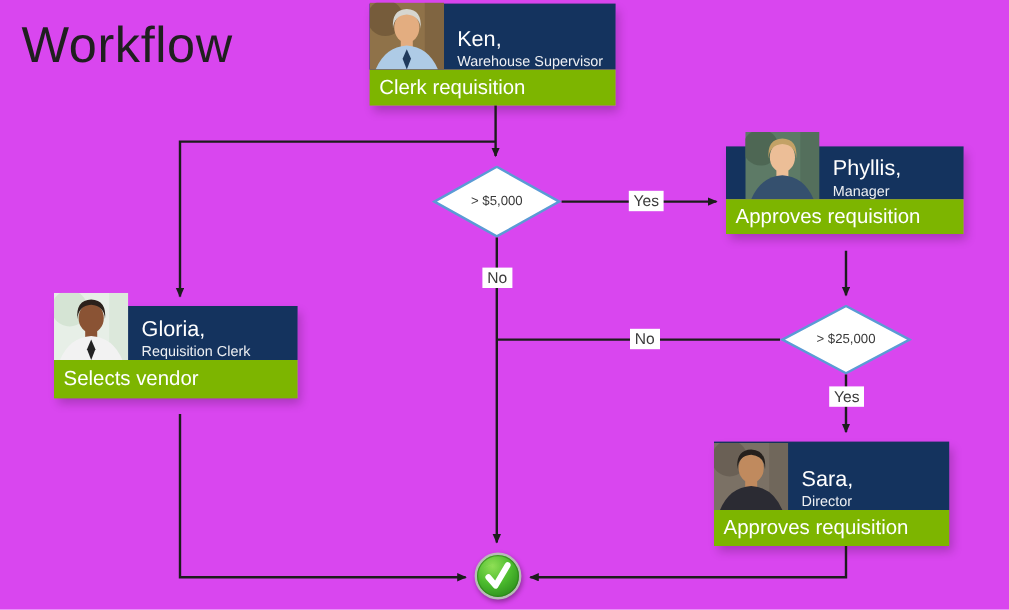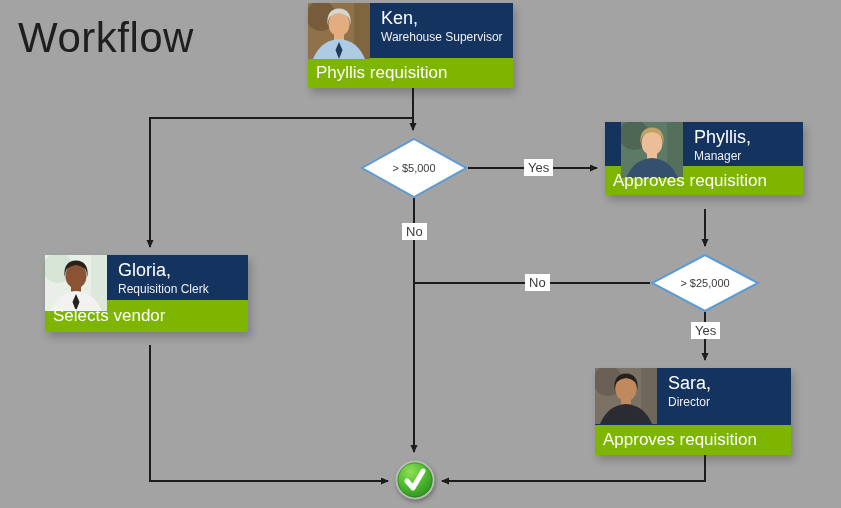--- a/index.html
+++ b/index.html
@@ -9,36 +9,36 @@
     --line:#1c1c1c;
   }
   *{margin:0;padding:0;box-sizing:border-box;}
   body{
     font-family:"Liberation Sans",sans-serif;
     background:#ffffff;
   }
   .canvas{
     position:relative;
     width:841px;height:508px;
-    background:#a3a3a3;
+    background:#d946ef;
     overflow:hidden;
   }
   .title{
     position:absolute;left:18px;top:14px;
     font-size:42px;font-weight:300;letter-spacing:.5px;
     color:#1f1f1f;
   }
   
   .card{
     position:absolute;
     box-shadow:3px 5px 8px rgba(0,0,0,.22);
     z-index:2;
   }
   .card .top{
-    display:flex;align-items:flex-start;
+    display:flex;align-items:flex-end;
     background:var(--navy);
   }
   .photo{flex:0 0 62px;width:62px;overflow:hidden;}
   .photo svg{display:block;width:100%;height:100%;}
   .names{padding:5px 0 0 11px;color:#fff;white-space:nowrap;}
   .name{font-size:18px;line-height:1.2;font-weight:400;}
   .role{font-size:12px;font-weight:300;opacity:.92;}
   .action{
     background:var(--green);color:#fff;
     font-size:17px;font-weight:400;
@@ -87,21 +87,21 @@
             <path d="M31,39 L34.5,47 L31,56 L27.5,47 Z" fill="#1f3a5c"></path>
             <ellipse cx="31" cy="21" rx="10.5" ry="12.5" fill="#e3ad80"></ellipse>
             <path d="M19.5,22 Q18,6 31,5.5 Q44,6 42.5,22 Q42,11 31,10 Q20,11 19.5,22 Z" fill="#d6d6d0"></path>
           </svg>
         </div>
       <div class="names">
         <div class="name">Ken,</div>
         <div class="role">Warehouse Supervisor</div>
       </div>
     </div>
-    <div class="action" style="height:30px;">Phyllis requisition</div>
+    <div class="action" style="height:30px;">Clerk requisition</div>
   </div>
 
   <div class="card" style="left:605px;top:122px;width:198px;">
     <div class="top" style="height:44px;padding-left:16px;">
       <div class="photo">
           <svg viewBox="0 0 62 56" preserveAspectRatio="none">
             <rect width="62" height="56" fill="#5d7a66"></rect>
             <circle cx="13" cy="13" r="15" fill="#49614f" opacity=".75"></circle>
             <rect x="46" y="0" width="16" height="56" fill="#49614f" opacity=".45"></rect>
             <rect x="26" y="28" width="10" height="12" fill="#ecbe97"></rect>

